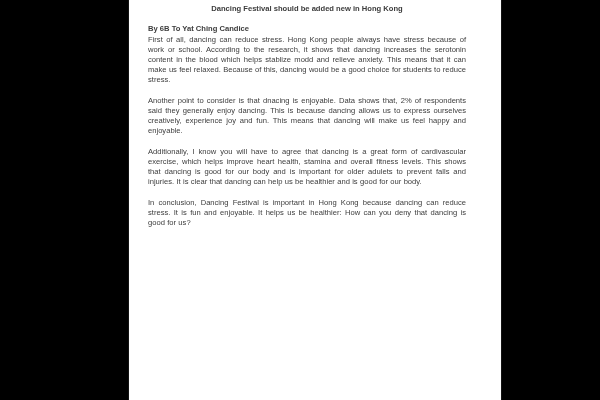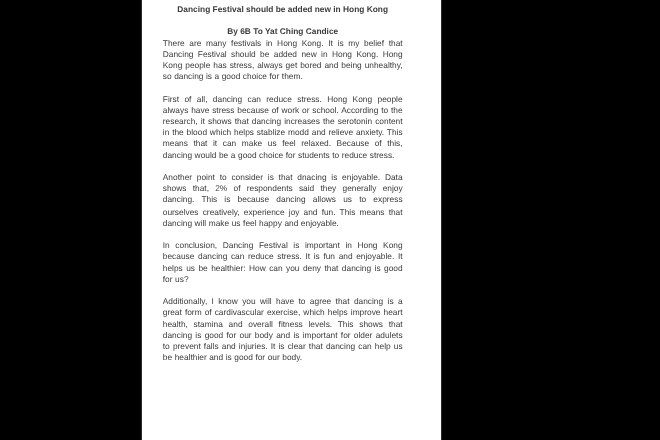--- a/index.html
+++ b/index.html
@@ -16,59 +16,58 @@
   }
   .viewport {
     position: absolute;
     inset: 0;
     background: #000000;
   }
   .page {
     position: absolute;
     left: 129px;
     top: 0;
-    width: 272px;
+    width: 372px;
     height: 400px;
     background: #ffffff;
     box-sizing: border-box;
     padding: 4px 35px 0 19px;
     box-shadow: 0 0 0 1px rgba(255,255,255,0.08);
   }
   .doc-title {
     font-size: 7.6px;
     line-height: 10.2px;
     font-weight: bold;
     color: #3c3c3c;
     text-align: center;
     margin: 0 0 10.2px 0;
   }
   .doc-byline {
     font-size: 7.6px;
     line-height: 10.2px;
     font-weight: bold;
     color: #3c3c3c;
-    text-align: center;
+    text-align: left;
     margin: 0;
   }
   .doc-para {
     font-size: 7.6px;
     line-height: 10.2px;
     color: #3c3c3c;
     text-align: justify;
     text-justify: inter-word;
     margin: 0 0 10.2px 0;
     word-spacing: 0.2px;
   }
 </style>
 </head>
 <body>
 
 <div class="viewport">
   <div class="page">
     <h1 class="doc-title">Dancing Festival should be added new in Hong Kong</h1>
     <p class="doc-byline">By 6B To Yat Ching Candice</p>
-    <p class="doc-para">There are many festivals in Hong Kong. It is my belief that Dancing Festival should be added new in Hong Kong. Hong Kong people has stress, always get bored and being unhealthy, so dancing is a good choice for them.</p>
     <p class="doc-para">First of all, dancing can reduce stress. Hong Kong people always have stress because of work or school. According to the research, it shows that dancing increases the serotonin content in the blood which helps stablize modd and relieve anxiety. This means that it can make us feel relaxed. Because of this, dancing would be a good choice for students to reduce stress.</p>
     <p class="doc-para">Another point to consider is that dnacing is enjoyable. Data shows that, 2% of respondents said they generally enjoy dancing. This is because dancing allows us to express ourselves creatively, experience joy and fun. This means that dancing will make us feel happy and enjoyable.</p>
+    <p class="doc-para">Additionally, I know you will have to agree that dancing is a great form of cardivascular exercise, which helps improve heart health, stamina and overall fitness levels. This shows that dancing is good for our body and is important for older adulets to prevent falls and injuries. It is clear that dancing can help us be healthier and is good for our body.</p>
     <p class="doc-para">In conclusion, Dancing Festival is important in Hong Kong because dancing can reduce stress. It is fun and enjoyable. It helps us be healthier: How can you deny that dancing is good for us?</p>
-    <p class="doc-para">Additionally, I know you will have to agree that dancing is a great form of cardivascular exercise, which helps improve heart health, stamina and overall fitness levels. This shows that dancing is good for our body and is important for older adulets to prevent falls and injuries. It is clear that dancing can help us be healthier and is good for our body.</p>
   </div>
 </div>
 
 </body></html>

